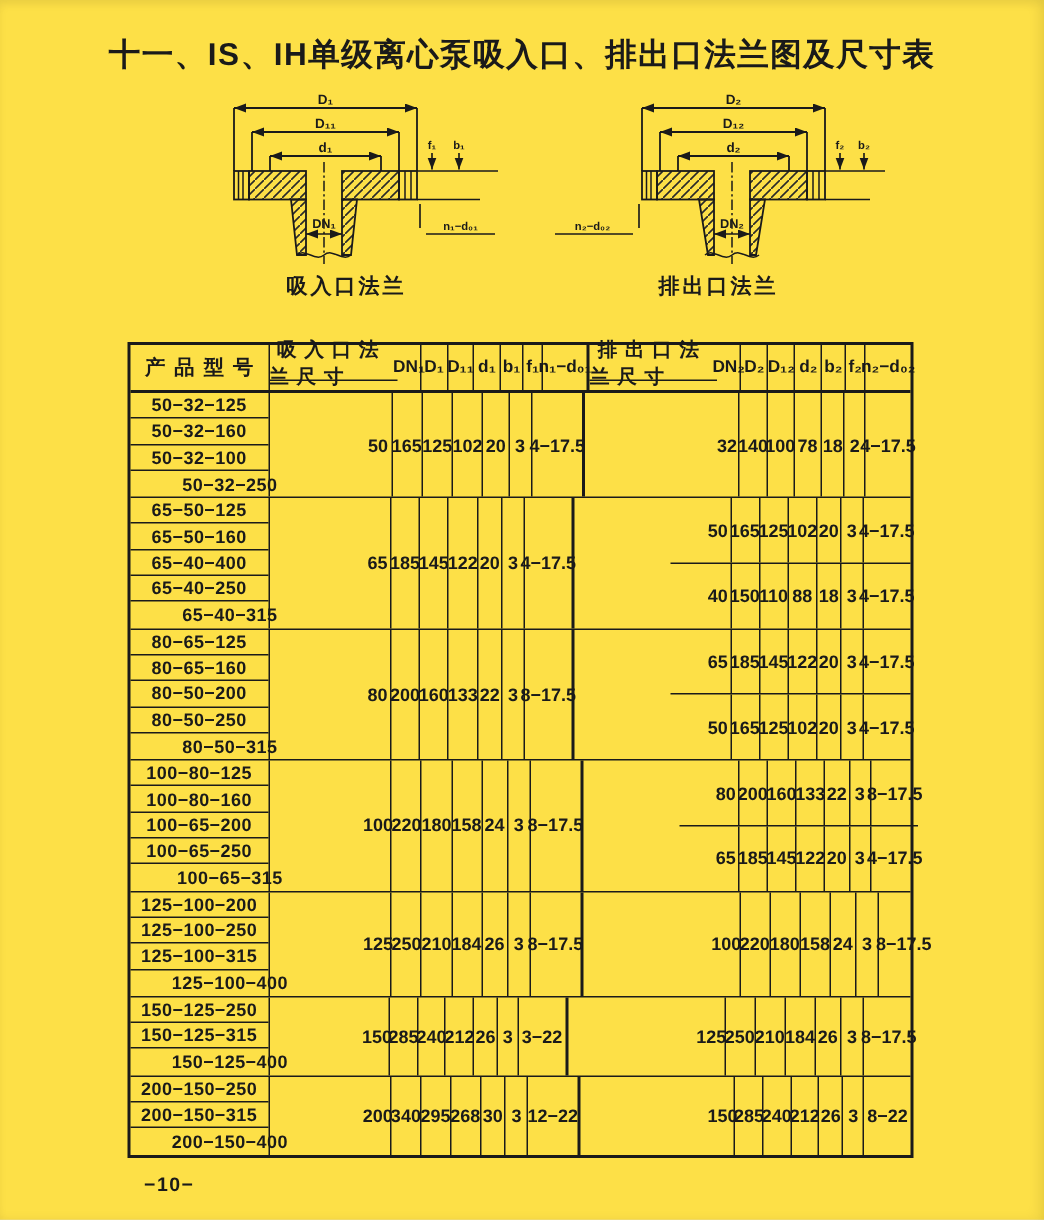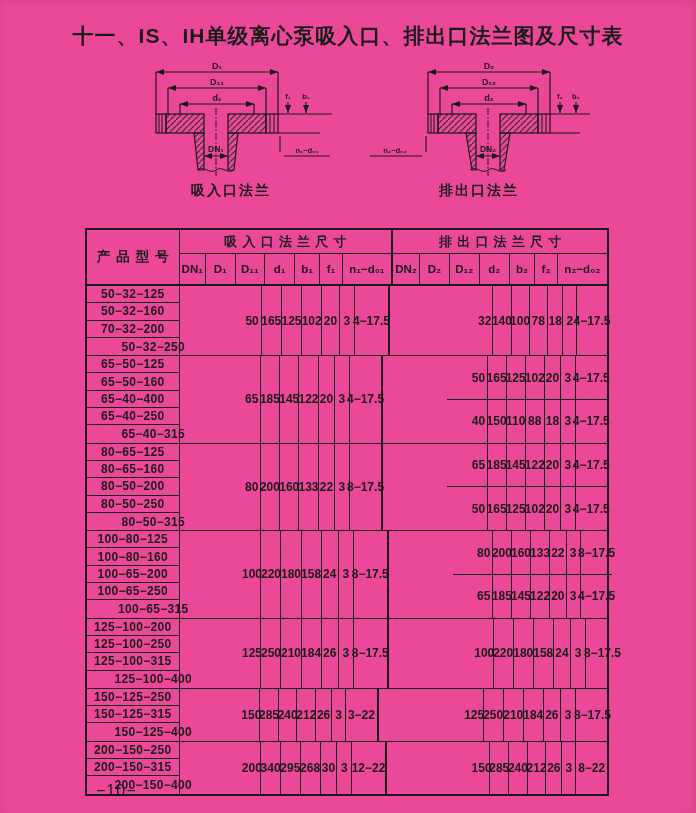--- a/index.html
+++ b/index.html
@@ -5,21 +5,21 @@
   html,body{margin:0;padding:0;}
   body{
     width:696px;height:813px;
     background:#e9e8e4;
     font-family:"Liberation Sans","DejaVu Sans",sans-serif;
     color:#1a1a1a;
     -webkit-font-smoothing:antialiased;
   }
   .page{
     position:relative;width:696px;height:813px;overflow:hidden;
-    background:#ec4899;
+    background:#fde047;
     box-shadow:inset -4px 0 8px rgba(0,0,0,.06), inset 0 3px 6px rgba(0,0,0,.05);
   }
   
   .title{
     margin:0;padding-top:22px;
     text-align:center;
     font-size:21px;font-weight:700;letter-spacing:1px;
   }
   
   .figures{
@@ -41,21 +41,21 @@
     box-sizing:border-box;
     font-weight:700;
   }
   .dtable *{box-sizing:border-box;}
   .thead{display:flex;border-bottom:2px solid #1a1a1a;}
   .h-model{
     width:17.8%;display:flex;align-items:center;justify-content:center;
     border-right:1.5px solid #1a1a1a;
     font-size:13.5px;letter-spacing:.45em;text-indent:.45em;text-align:center;
   }
-  .h-sec{width:41.1%;display:flex;flex-direction:column;}
+  .h-sec{width:41.1%;display:flex;flex-direction:row;}
   .h-sec.suc{border-right:2.5px solid #1a1a1a;}
   .h-sec-title{
     height:24px;display:flex;align-items:center;justify-content:center;
     border-bottom:1.5px solid #1a1a1a;
     font-size:13px;letter-spacing:.4em;text-indent:.4em;
   }
   .h-cols{display:flex;height:30px;}
   .h-col{
     display:flex;align-items:center;justify-content:center;
     font-size:11.5px;border-right:1.5px solid #1a1a1a;
@@ -79,21 +79,21 @@
   .cell{
     display:flex;align-items:center;justify-content:center;
     font-size:12px;border-right:1.5px solid #1a1a1a;
   }
   .cell.c7{border-right:none;}
   .d-row{flex:1;display:flex;padding-left:23px;}
   .d-row + .d-row{border-top:1.5px solid #1a1a1a;}
   
   .pageno{
     position:absolute;left:96px;top:782px;
-    font-size:16px;font-weight:400;letter-spacing:1px;
+    font-size:13px;font-weight:700;letter-spacing:1px;
   }
 </style>
 </head>
 <body>
 
 <div class="page">
 
   <h1 class="title">十一、IS、IH单级离心泵吸入口、排出口法兰图及尺寸表</h1>
 
   <div class="figures">
@@ -246,21 +246,21 @@
           <div class="h-col c6">f₂</div>
           <div class="h-col c7">n₂−d₀₂</div>
         </div>
       </div>
     </div>
     <div id="tbody">
         <div class="group">
           <div class="models">
             <div class="model-cell">50−32−125</div>
             <div class="model-cell">50−32−160</div>
-            <div class="model-cell">70−32−200</div>
+            <div class="model-cell">50−32−100</div>
             <div class="model-cell">50−32−250</div>
           </div>
           <div class="sec suction">
             <div class="cell c1">50</div>
             <div class="cell c2">165</div>
             <div class="cell c3">125</div>
             <div class="cell c4">102</div>
             <div class="cell c5">20</div>
             <div class="cell c6">3</div>
             <div class="cell c7">4−17.5</div>

